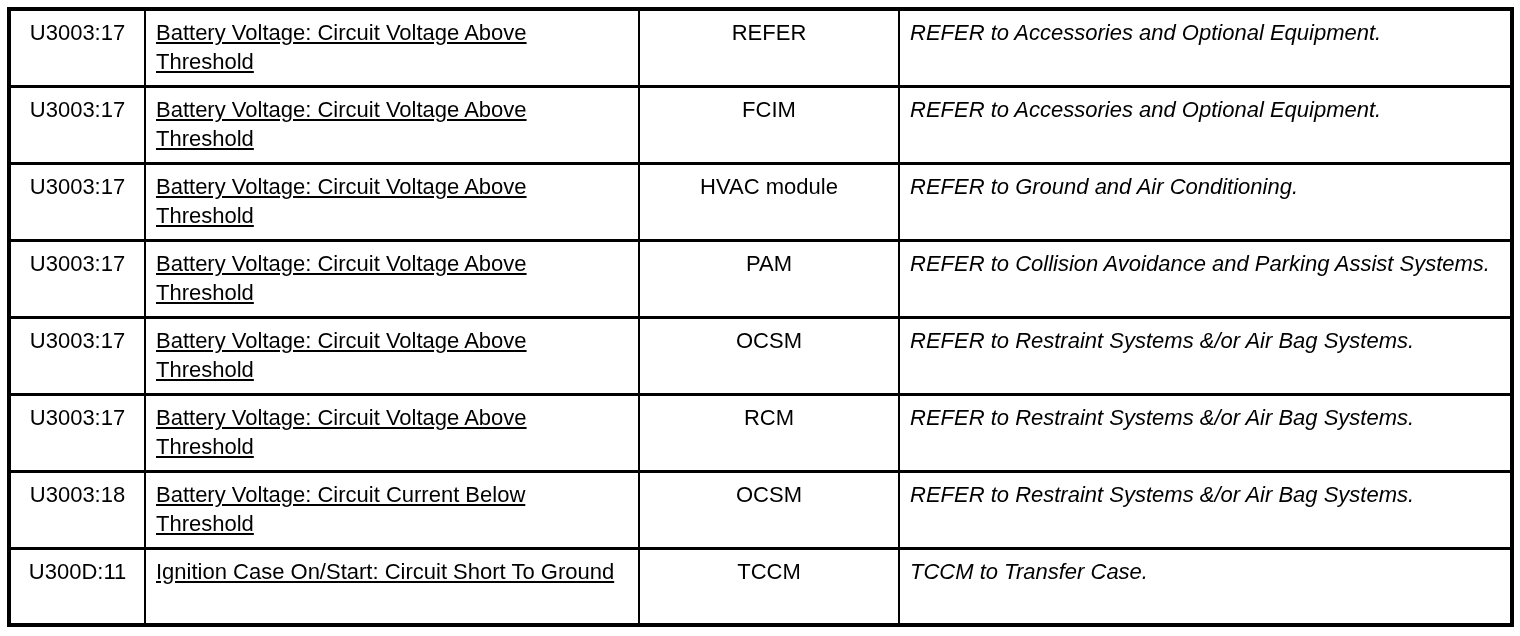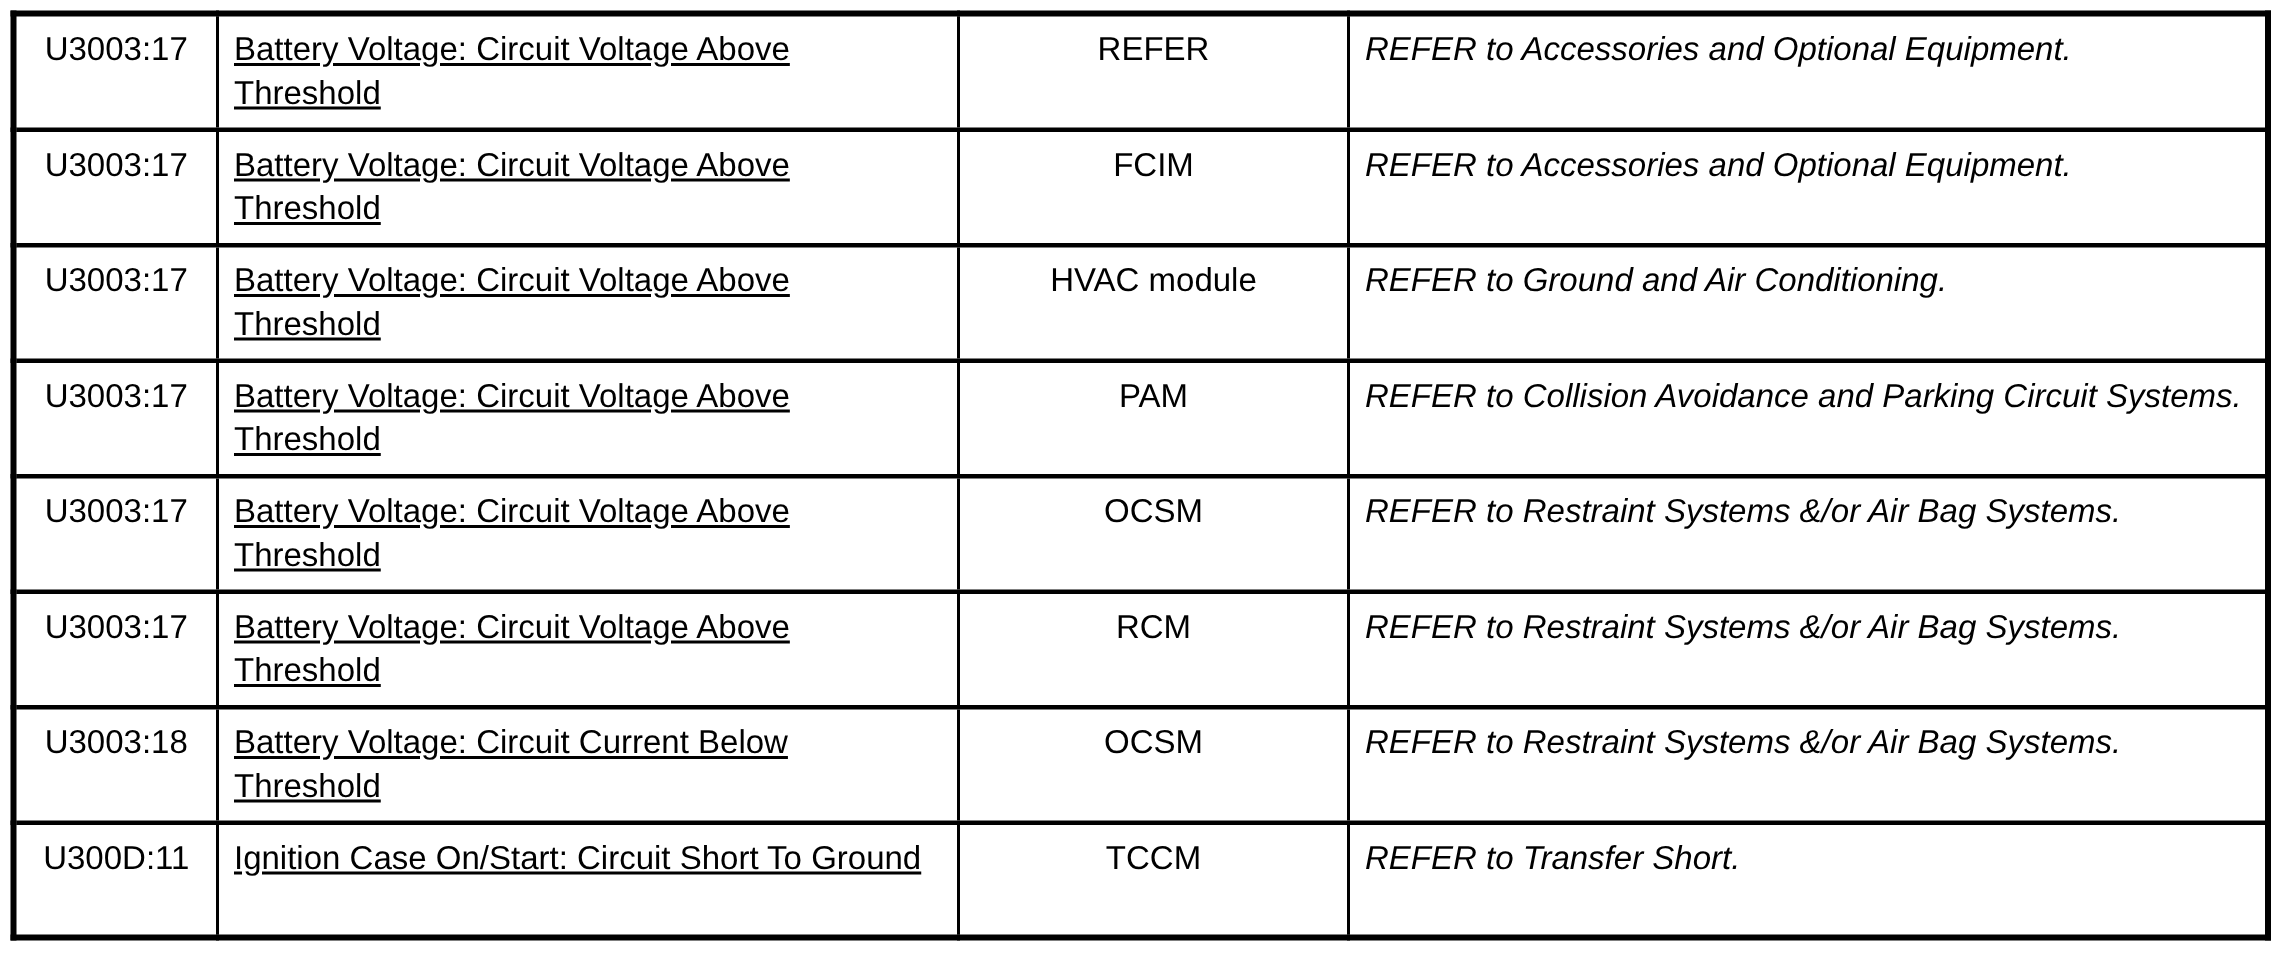--- a/index.html
+++ b/index.html
@@ -80,21 +80,21 @@
     <td class="col-code">U3003:17</td>
     <td class="col-desc">Battery Voltage: Circuit Voltage Above Threshold</td>
     <td class="col-module">HVAC module</td>
     <td class="col-action">REFER to Ground and Air Conditioning.</td>
   </tr>
 
   <tr>
     <td class="col-code">U3003:17</td>
     <td class="col-desc">Battery Voltage: Circuit Voltage Above Threshold</td>
     <td class="col-module">PAM</td>
-    <td class="col-action">REFER to Collision Avoidance and Parking Circuit Systems.</td>
+    <td class="col-action">REFER to Collision Avoidance and Parking Assist Systems.</td>
   </tr>
 
   <tr>
     <td class="col-code">U3003:17</td>
     <td class="col-desc">Battery Voltage: Circuit Voltage Above Threshold</td>
     <td class="col-module">OCSM</td>
     <td class="col-action">REFER to Restraint Systems &amp;/or Air Bag Systems.</td>
   </tr>
 
   <tr>
@@ -108,17 +108,17 @@
     <td class="col-code">U3003:18</td>
     <td class="col-desc">Battery Voltage: Circuit Current Below Threshold</td>
     <td class="col-module">OCSM</td>
     <td class="col-action">REFER to Restraint Systems &amp;/or Air Bag Systems.</td>
   </tr>
 
   <tr>
     <td class="col-code">U300D:11</td>
     <td class="col-desc">Ignition Case On/Start: Circuit Short To Ground</td>
     <td class="col-module">TCCM</td>
-    <td class="col-action">REFER to Transfer Short.</td>
+    <td class="col-action">TCCM to Transfer Case.</td>
   </tr>
 </tbody>
   </table>
 </div>
 
 </body></html>

